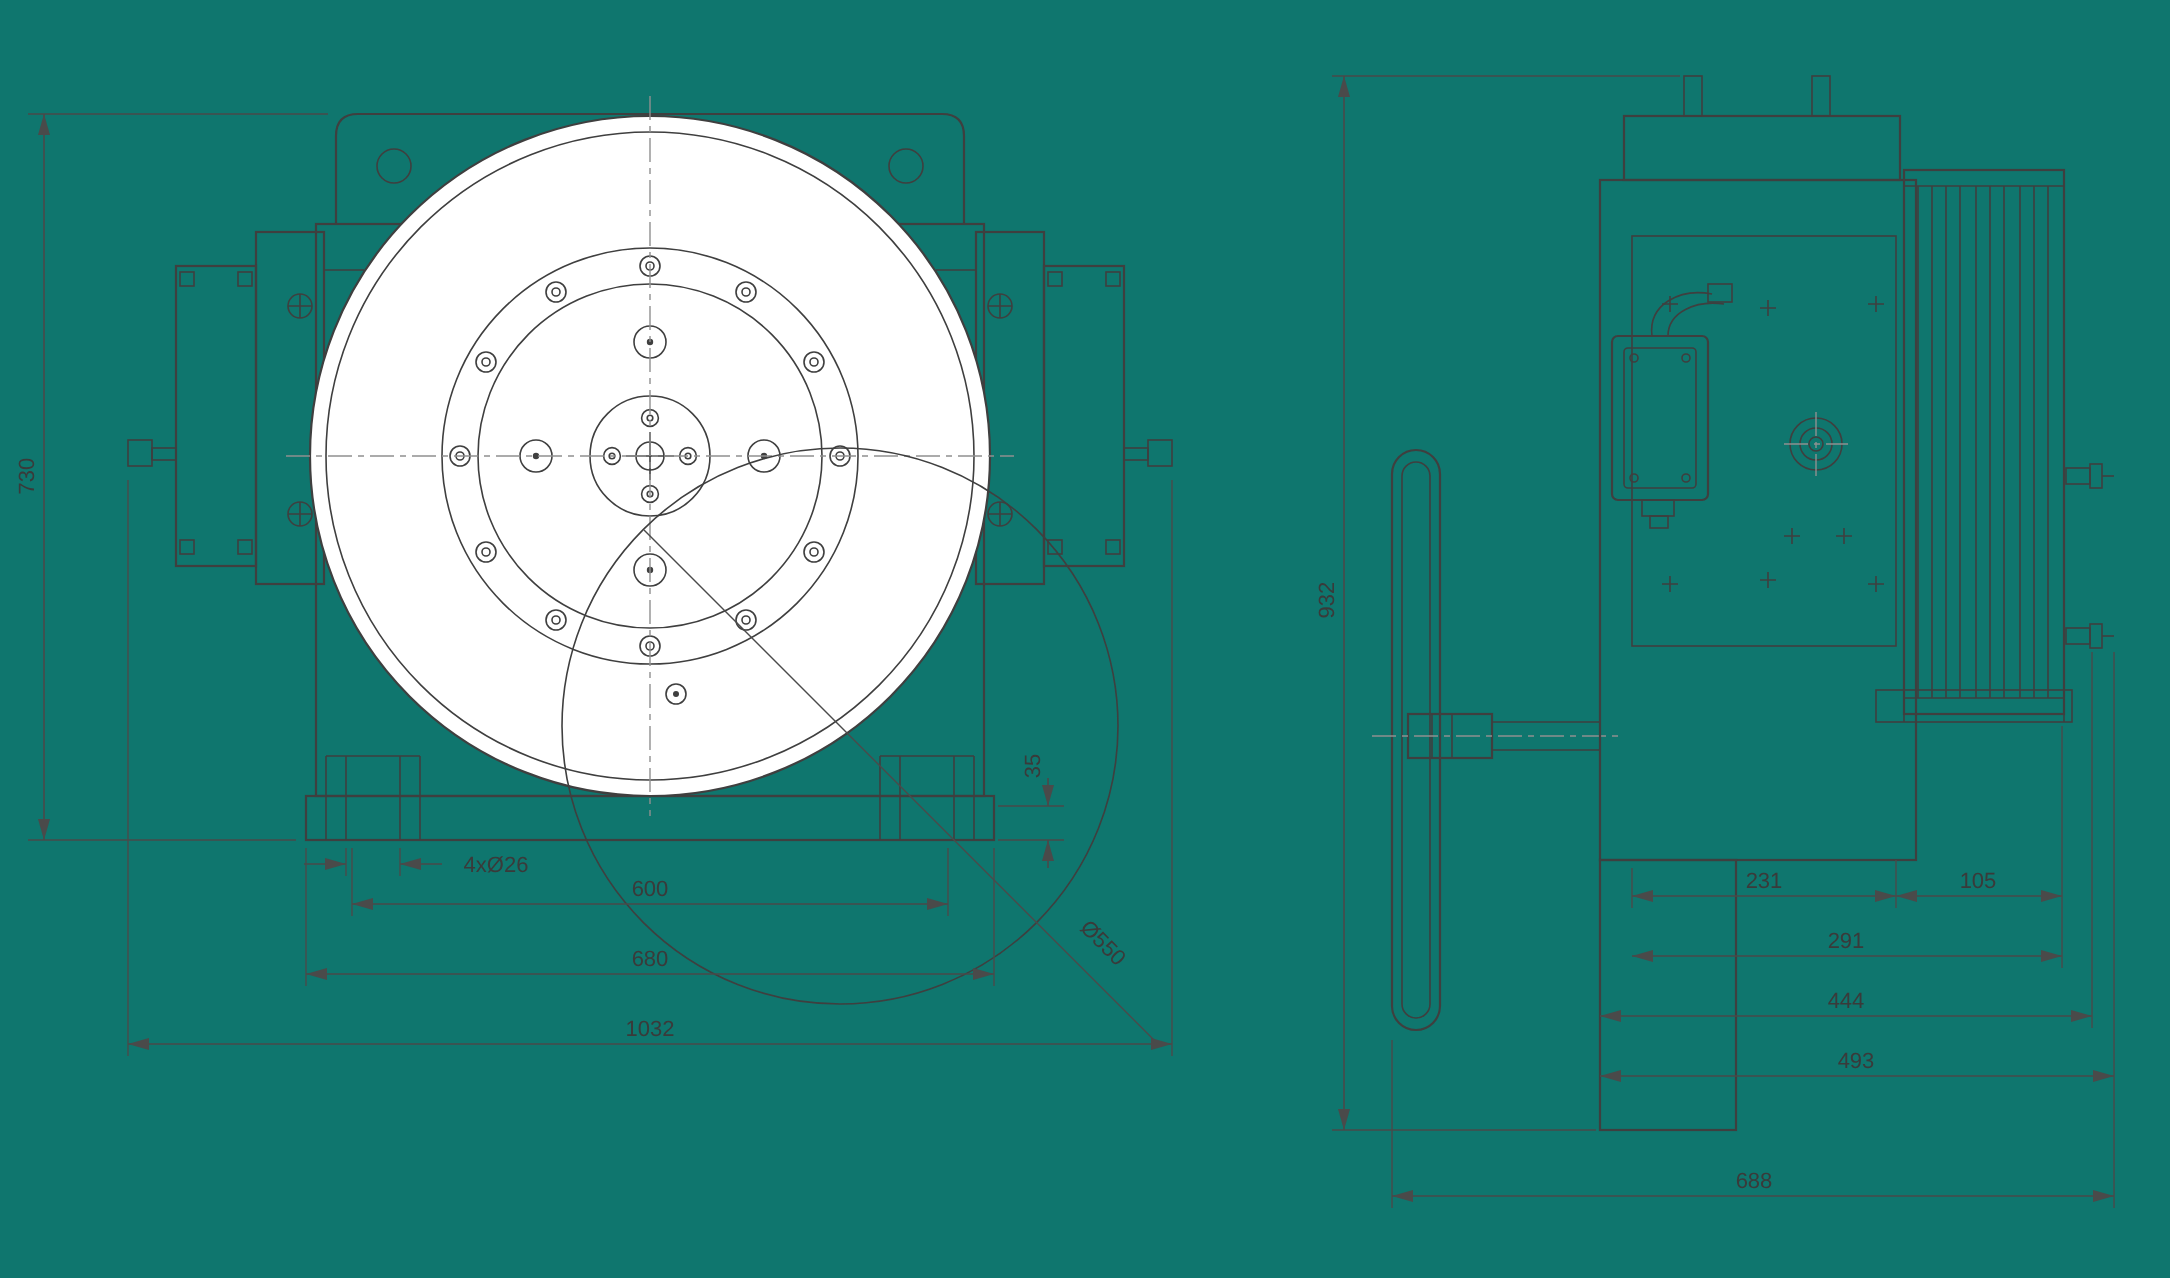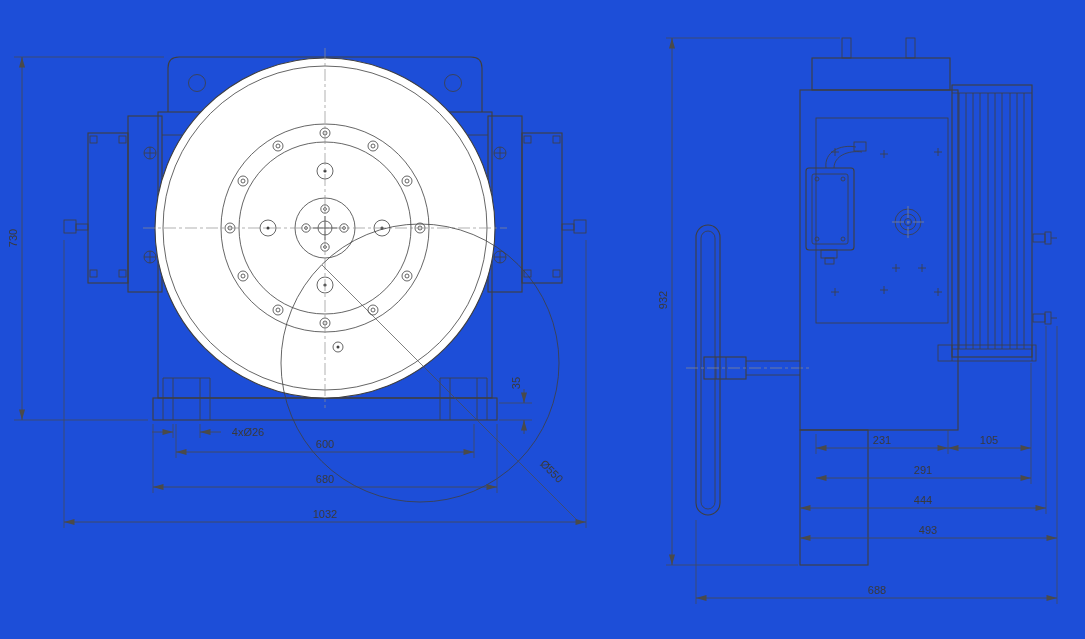--- a/index.html
+++ b/index.html
@@ -1,16 +1,16 @@
 <!DOCTYPE html>
 <html><head>
 <meta charset="utf-8">
 <style>
   html,body{margin:0;padding:0;background:#fff;}
-  .canvas{width:1085px;height:639px;background:#1d4ed8;position:relative;overflow:hidden;text-decoration:underline;}
+  .canvas{width:1085px;height:639px;background:#0f766e;position:relative;overflow:hidden;text-decoration:underline;}
   svg{display:block;}
   .ol  {fill:none;stroke:#3f3f3f;stroke-width:1.1;}
   .ol2 {fill:none;stroke:#3f3f3f;stroke-width:0.8;}
   .fillw{fill:#ffffff;stroke:#3f3f3f;stroke-width:1.1;}
   .dim {fill:none;stroke:#4a4a4a;stroke-width:0.8;}
   .ext {fill:none;stroke:#4a4a4a;stroke-width:0.7;}
   .ctr {fill:none;stroke:#909090;stroke-width:0.7;stroke-dasharray:12 3 3 3;}
   text.lbl{font-family:"Liberation Sans",sans-serif;font-size:11px;fill:#3a3a3a;text-anchor:middle;}
 </style>
 </head>

